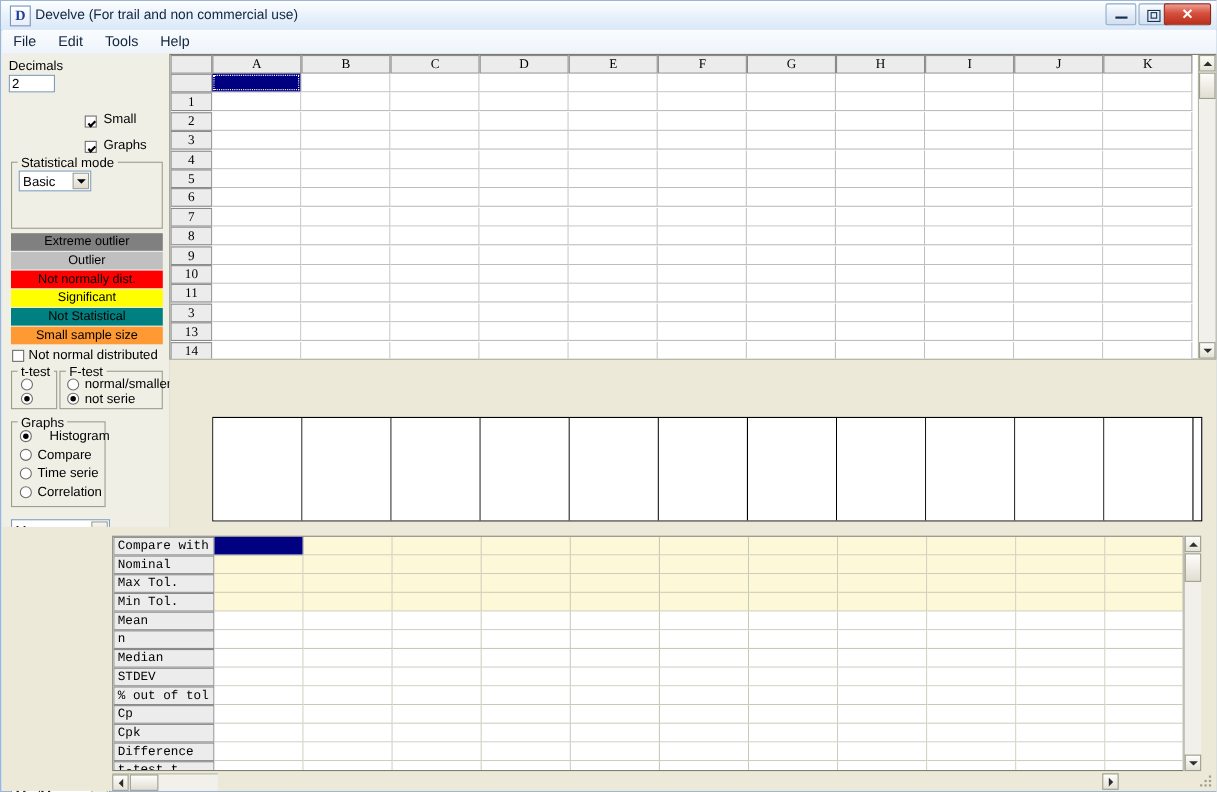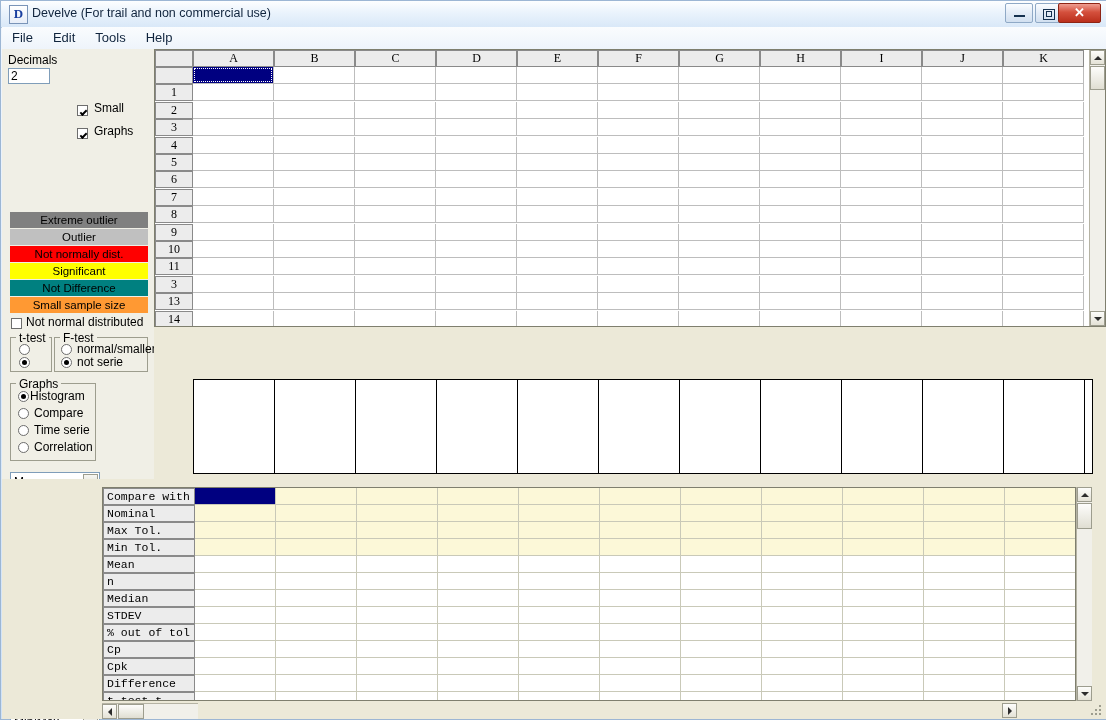--- a/index.html
+++ b/index.html
@@ -266,26 +266,33 @@
 
     <div id="leftpanel">
       <div class="lbl" id="decimals-label">Decimals</div>
       <div id="decimals-input">2</div>
 
       <div class="cb on" id="cb-graph"></div>
       <div class="lbl" id="cb-graph-lbl">Small</div>
       <div class="cb on" id="cb-result"></div>
       <div class="lbl" id="cb-result-lbl">Graphs</div>
 
+      <div class="groupbox" id="gb-statmode">
+        <div class="gb-title">Statistical mode</div>
+        <div id="statmode-select">
+          <div class="sel-text">Basic</div>
+          <div class="sel-btn"></div>
+        </div>
+      </div>
 
       <div class="legend" id="lg0" style="background: rgb(128, 128, 128); color: rgb(0, 0, 0);">Extreme outlier</div>
       <div class="legend" id="lg1" style="background: rgb(192, 192, 192); color: rgb(0, 0, 0);">Outlier</div>
       <div class="legend" id="lg2" style="background: rgb(255, 0, 0); color: rgb(0, 0, 0);">Not normally dist.</div>
       <div class="legend" id="lg3" style="background: rgb(255, 255, 0); color: rgb(0, 0, 0);">Significant</div>
-      <div class="legend" id="lg4" style="background: rgb(0, 128, 128); color: rgb(0, 0, 0);">Not Difference</div>
+      <div class="legend" id="lg4" style="background: rgb(0, 128, 128); color: rgb(0, 0, 0);">Not Statistical</div>
       <div class="legend" id="lg5" style="background: rgb(255, 153, 51); color: rgb(0, 0, 0);">Small sample size</div>
 
       <div class="cb" id="cb-notnormal"></div>
       <div class="lbl" id="cb-notnormal-lbl">Not normal distributed</div>
 
       <div class="groupbox" id="gb-ttest">
         <div class="gb-title">t-test</div>
         <div class="radio" style="left:8px;top:6px;"></div>
         <div class="radio on" style="left:8px;top:19px;"></div>
       </div>
@@ -294,21 +301,21 @@
         <div class="gb-title">F-test</div>
         <div class="radio" style="left:6px;top:6px;"></div>
         <div class="rlbl" style="left:22px;top:4px;">normal/smaller</div>
         <div class="radio on" style="left:6px;top:19px;"></div>
         <div class="rlbl" style="left:22px;top:17px;">not serie</div>
       </div>
 
       <div class="groupbox" id="gb-graphs">
         <div class="gb-title">Graphs</div>
         <div class="radio on" style="left:7px;top:7px;"></div>
-        <div class="rlbl" style="left:19px;top:5px;">Histogram</div>
+        <div class="rlbl" style="left:34px;top:5px;">Histogram</div>
         <div class="radio" style="left:7px;top:24px;"></div>
         <div class="rlbl" style="left:23px;top:22px;">Compare</div>
         <div class="radio" style="left:7px;top:41px;"></div>
         <div class="rlbl" style="left:23px;top:39px;">Time serie</div>
         <div class="radio" style="left:7px;top:58px;"></div>
         <div class="rlbl" style="left:23px;top:56px;">Correlation</div>
       </div>
 
       <div id="row-selectors">
           <div class="dd" style="top: 423px;">

